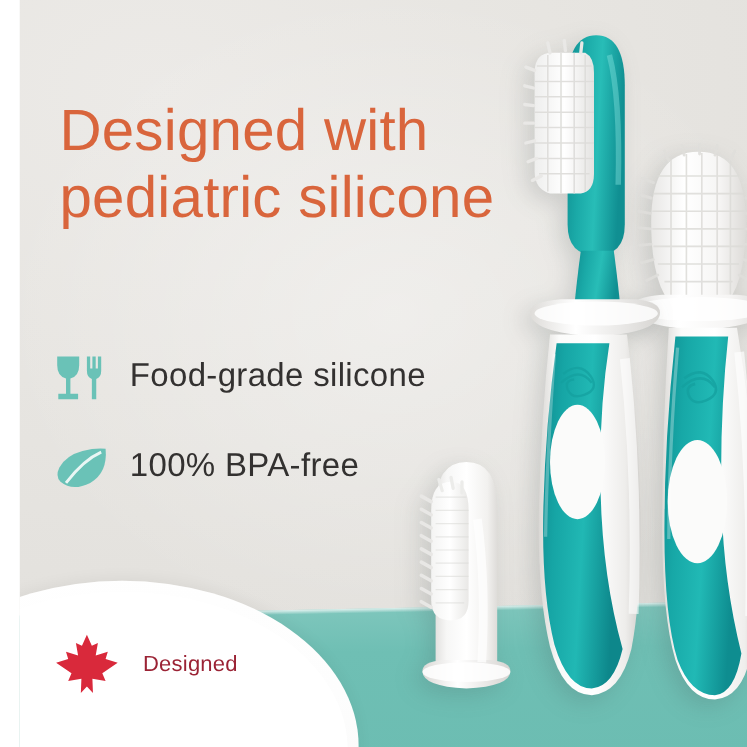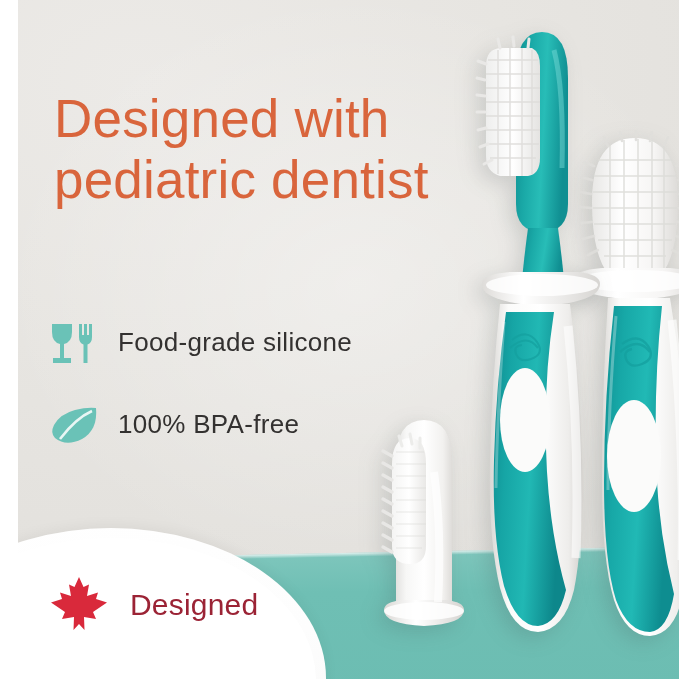--- a/index.html
+++ b/index.html
@@ -50,21 +50,21 @@
     font-size:53px;line-height:1.16;
     font-weight:300;letter-spacing:.2px;
   }
   .headline div{white-space:nowrap;}
 
   
   .feature{
     position:absolute;display:flex;align-items:center;gap:18px;
   }
   .feature .ftxt{
-    color:#333130;font-size:26px;font-weight:300;letter-spacing:.3px;white-space:nowrap;
+    color:#333130;font-size:30px;font-weight:300;letter-spacing:.3px;white-space:nowrap;
   }
   .f1{left:30px;top:316px;}
   .f2{left:30px;top:398px;}
   .ficon{width:52px;height:52px;flex:0 0 52px;display:block;}
 
   
   .badge-circle{
     position:absolute;left:-122px;top:528px;width:430px;height:300px;
     border-radius:50%;
     background:linear-gradient(160deg,#ffffff 0%,#fdfdfd 55%,#f6f6f5 100%);
@@ -73,21 +73,21 @@
   .badge-inner{
     position:absolute;left:-112px;top:538px;width:410px;height:286px;
     border-radius:50%;
     background:#ffffff;
   }
   .badge-content{
     position:absolute;left:30px;top:574px;display:flex;align-items:center;gap:20px;
   }
   .maple{width:62px;height:62px;display:block;flex:0 0 62px;}
   .badge-text{
-    color:#9b2335;font-size:30px;line-height:1.18;font-weight:300;letter-spacing:.2px;white-space:nowrap;
+    color:#9b2335;font-size:20px;line-height:1.18;font-weight:300;letter-spacing:.2px;white-space:nowrap;
   }
 
   
   .prod{position:absolute;}
 
   .brushA{left:452px;top:18px;width:130px;height:620px;}
   .brushB{left:540px;top:130px;width:150px;height:510px;}
   .fingerB{left:344px;top:412px;width:126px;height:232px;}
 
   .drop{filter:drop-shadow(-6px 6px 10px rgba(60,70,70,.18));}
@@ -260,21 +260,21 @@
       <path d="M42 322 q15 -12 25 2 q8 12 -6 17 q-11 4 -15 -5 q-3 -8 6 -9"></path>
       <path d="M40 330 q17 -15 28 0"></path>
     </g>
 
     <path d="M98 308 Q110 420 106 540" stroke="#ffffff" stroke-width="9" opacity=".6" fill="none"></path>
     <path d="M34 304 Q27 400 26 470" stroke="#ffffff" stroke-width="3" opacity=".28" fill="none"></path>
   </svg>
 
   <div class="headline">
     <div>Designed with</div>
-    <div>pediatric dentist</div>
+    <div>pediatric silicone</div>
   </div>
 
   <div class="feature f1">
     <svg class="ficon" viewBox="0 0 52 52">
       <g fill="#6ac2b7">
 
         <path d="M4 8 L24 8 L24 16 Q24 26 16 28 L16 42 L23 42 L23 47 L5 47 L5 42 L12 42 L12 28 Q4 26 4 16 Z"></path>
 
         <path d="M31 8 L34 8 L34 19 L36 19 L36 8 L39 8 L39 19 L41 19 L41 8 L44 8 L44 21 Q44 27 39.5 28.5 L39.5 47 L35.5 47 L35.5 28.5 Q31 27 31 21 Z"></path>
       </g>

